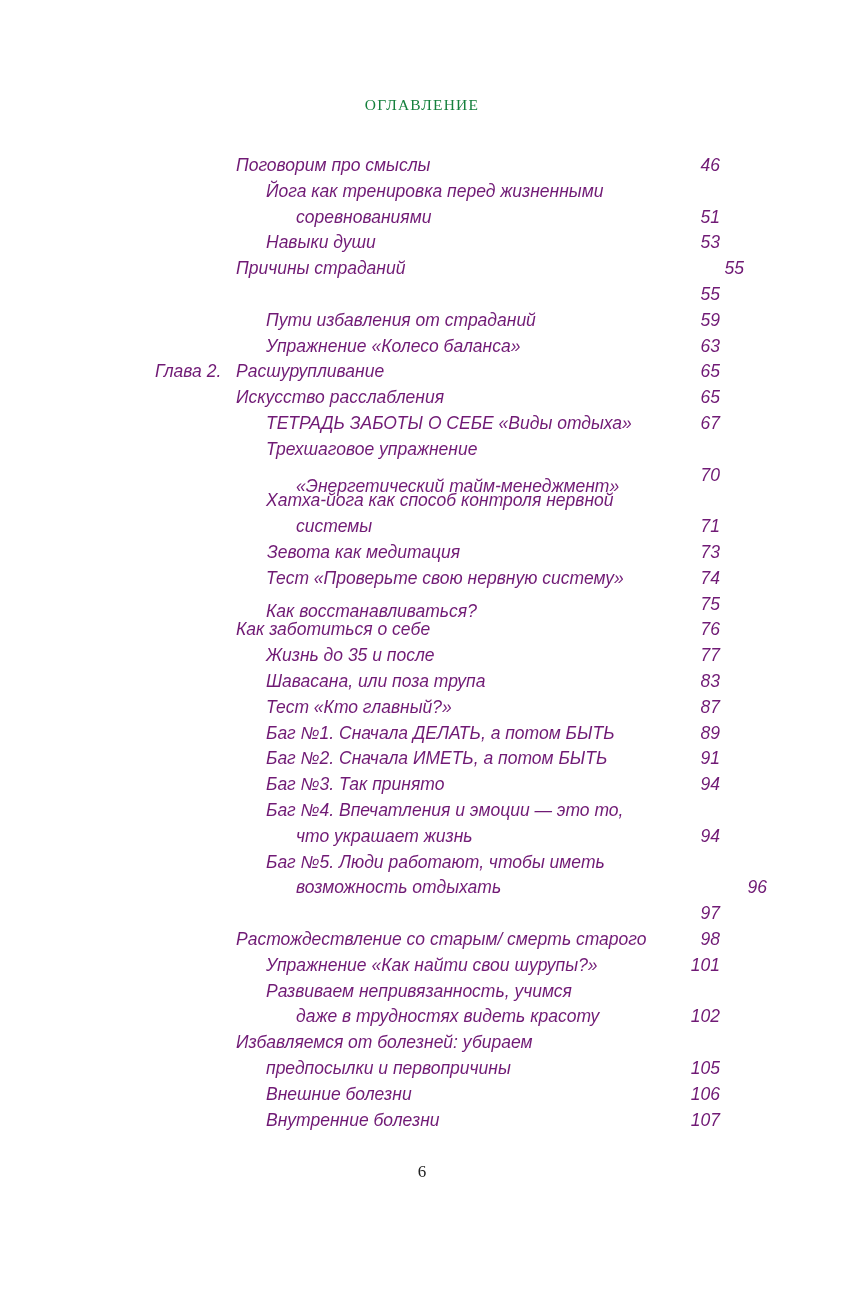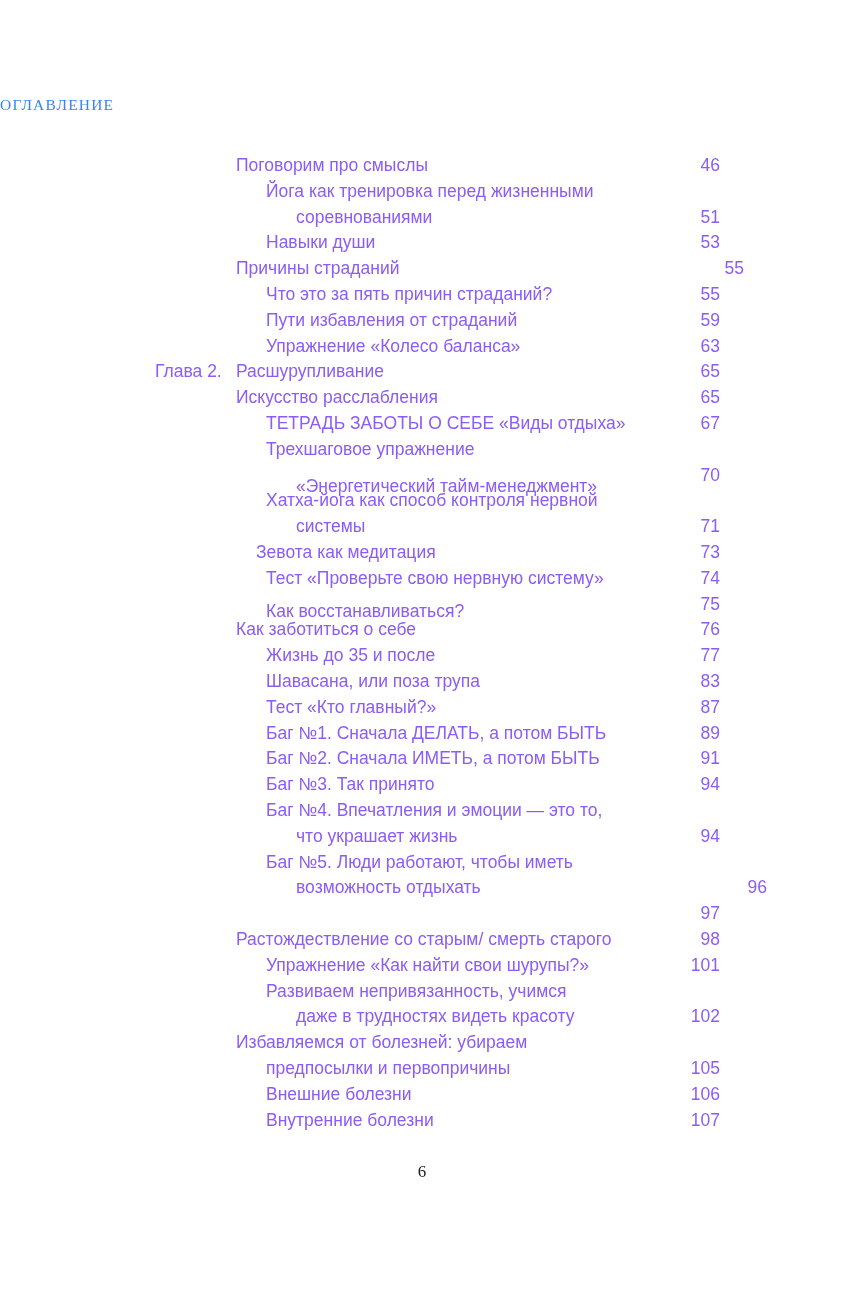--- a/index.html
+++ b/index.html
@@ -1,26 +1,26 @@
 <!DOCTYPE html>
 <html><head>
   <meta charset="utf-8">
   <style>
     html, body { margin: 0; padding: 0; background: #ffffff; }
     body { width: 844px; height: 1311px; position: relative; overflow: hidden; }
     .page { position: absolute; left: 0; top: 0; width: 844px; height: 1311px; background: #fff; color: #1e1e1e; }
     .header {
-      position: absolute; top: 96px; left: 0; width: 844px; text-align: left;
-      font-family: "Liberation Serif", "DejaVu Serif", serif; font-size: 15.5px; letter-spacing: 1.2px; color: #3b82f6;
+      position: absolute; top: 96px; left: 0; width: 844px; text-align: center;
+      font-family: "Liberation Serif", "DejaVu Serif", serif; font-size: 15.5px; letter-spacing: 1.2px; color: #15803d;
     }
     .toc { position: absolute; left: 0; top: 152px; width: 844px; }
     .row {
       position: absolute; left: 0; width: 844px; height: 26px;
-      font-family: "Liberation Sans", "DejaVu Sans", sans-serif; font-size: 17.5px; color: #8b5cf6;
-      line-height: 26px; white-space: nowrap;
+      font-family: "Liberation Sans", "DejaVu Sans", sans-serif; font-size: 17.5px; color: #701a75;
+      line-height: 26px; white-space: nowrap; font-style: italic;
     }
     .row .chap { position: absolute; left: 155px; }
     .row .txt { position: absolute; }
     .row .pg { position: absolute; right: 124px; text-align: right; }
     .footer {
       position: absolute; top: 1162px; left: 0; width: 844px; text-align: center;
       font-family: "Liberation Serif", "DejaVu Serif", serif; font-size: 17px; color: #222;
     }
   </style>
 </head>
@@ -44,21 +44,20 @@
       </div>
       <div class="row" style="top: 77.4px;">
         <span class="txt" style="left: 266px;">Навыки души</span>
         <span class="pg">53</span>
       </div>
       <div class="row" style="top: 103.2px; padding-left: 24px;">
         <span class="txt" style="left: 236px;">Причины страданий</span>
         <span class="pg">55</span>
       </div>
       <div class="row" style="top: 129px;">
-        <span class="txt" style="left: 266px;">Что это за пять причин страданий?</span>
         <span class="pg">55</span>
       </div>
       <div class="row" style="top: 154.8px;">
         <span class="txt" style="left: 266px;">Пути избавления от страданий</span>
         <span class="pg">59</span>
       </div>
       <div class="row" style="top: 180.6px;">
         <span class="txt" style="left: 266px;">Упражнение «Колесо баланса»</span>
         <span class="pg">63</span>
       </div>
@@ -85,21 +84,21 @@
       </div>
       <div class="row" style="top: 335.4px;">
         <span class="txt" style="left: 266px;">Хатха-йога как способ контроля нервной</span>
         <span class="pg"></span>
       </div>
       <div class="row" style="top: 361.2px;">
         <span class="txt" style="left: 296px;">системы</span>
         <span class="pg">71</span>
       </div>
       <div class="row" style="top: 387px;">
-        <span class="txt" style="left: 256px;">Зевота как медитация</span>
+        <span class="txt" style="left: 267px;">Зевота как медитация</span>
         <span class="pg">73</span>
       </div>
       <div class="row" style="top: 412.8px;">
         <span class="txt" style="left: 266px;">Тест «Проверьте свою нервную систему»</span>
         <span class="pg">74</span>
       </div>
       <div class="row" style="top: 438.6px;">
         <span class="txt" style="left: 266px; margin-top: 7px;">Как восстанавливаться?</span>
         <span class="pg">75</span>
       </div>

